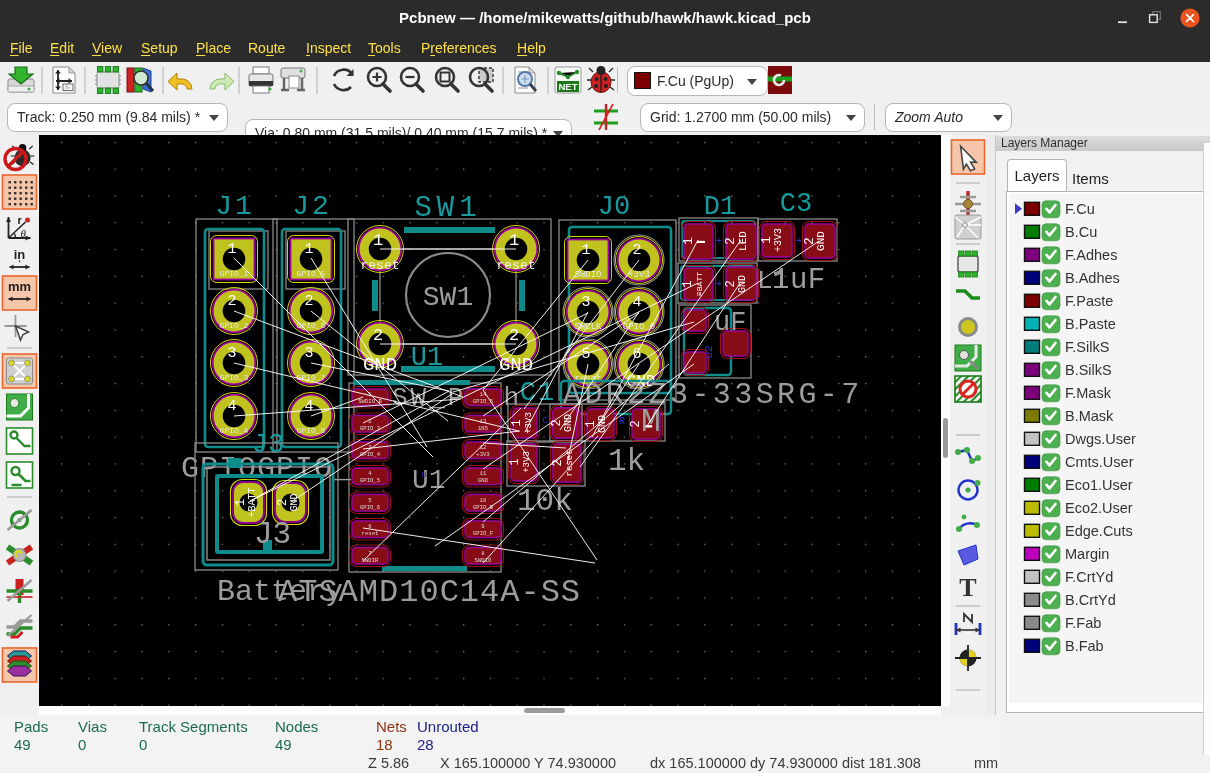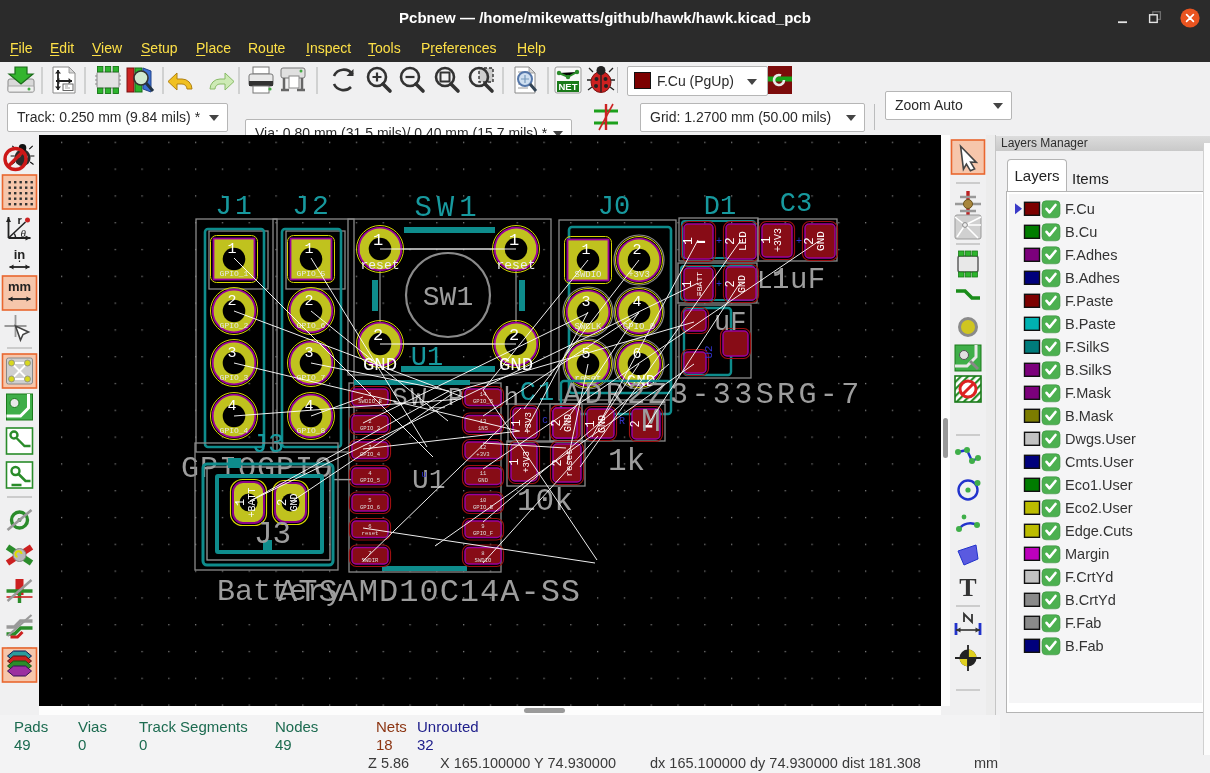--- a/index.html
+++ b/index.html
@@ -5,21 +5,21 @@
   html,body{margin:0;padding:0;width:1210px;height:773px;overflow:hidden;background:#f0f0f1;
     font-family:"Liberation Sans", sans-serif;}
   .abs{position:absolute;}
   #titlebar{left:0;top:0;width:1210px;height:36px;background:#2b2b2b;}
   #titletext{left:0px;top:9px;width:1210px;color:#fff;font-weight:bold;font-size:15px;text-align:center;white-space:nowrap;}
   #menubar{left:0;top:36px;width:1210px;height:26px;background:#2b2b2b;color:#fde047;font-size:14px;}
   .mi{position:absolute;top:4px;white-space:nowrap;}
   .mi u{text-decoration:underline;text-underline-offset:2px;}
   #toolbar1{left:0;top:62px;width:1210px;height:37px;background:#f0f0f1;}
   #toolbar2{left:0;top:99px;width:1210px;height:36px;background:#f0f0f1;}
-  .combo{position:absolute;height:27px;background:#fff;border:1px solid #b6b6b6;border-radius:2px;
+  .combo{position:absolute;height:27px;background:#fff;border:1px solid #b6b6b6;border-radius:8px;
      font-size:14px;color:#2a2a2a;line-height:27px;padding-left:9px;white-space:nowrap;}
   .caret{position:absolute;width:0;height:0;border-left:5px solid transparent;border-right:5px solid transparent;border-top:6px solid #444;top:11px;}
   .vsep{position:absolute;width:1px;background:#bbbcbd;}
   #lefttoolbar{left:0;top:135px;width:39px;height:580px;background:#f0f0f1;}
   #righttoolbar{left:950px;top:135px;width:36px;height:581px;background:#f0f0f1;}
   #sash{left:986px;top:135px;width:9px;height:638px;background:#ececec;}
   #rightpanel{left:995px;top:135px;width:215px;height:638px;background:#f1f1f2;border-left:1px solid #c6c6c6;}
   #panelhdr{left:0;top:1px;width:210px;height:15px;background:linear-gradient(#dcdcdc,#c9c9c9);
      font-size:12px;color:#2d2d2d;line-height:15px;padding-left:5px;}
   #tabLayers{left:11px;top:24px;width:58px;height:31px;background:#fff;border:1px solid #b4b4b4;border-bottom:none;
@@ -193,21 +193,21 @@
 <div class="combo" style="left:7px;top:103px;width:210px;">Track: 0.250 mm (9.84 mils) *<span class="caret" style="right:8px"></span></div>
 <div class="combo" style="left:245px;top:103px;width:316px;margin-top:16px;">Via: 0.80 mm (31.5 mils)/ 0.40 mm (15.7 mils) *<span class="caret" style="right:8px"></span></div>
 <svg class="abs" style="left:590px;top:101px;width:32px;height:32px" viewBox="0 0 32 32">
   <path d="M4 10 h8 M20 10 h8 M4 22 h8 M20 22 h8" stroke="#1ca01c" stroke-width="3"></path>
   <path d="M12 10 h8 M12 22 h8" stroke="#1ca01c" stroke-width="3" stroke-dasharray="3 2"></path>
   <path d="M16 3 v26" stroke="#cc2222" stroke-width="2.4"></path>
   <path d="M9 29 L23 3" stroke="#cc2222" stroke-width="1.6"></path>
 </svg>
 <div class="combo" style="left:640px;top:103px;width:214px;">Grid: 1.2700 mm (50.00 mils)<span class="caret" style="right:8px"></span></div>
 <div class="vsep" style="left:874px;top:104px;height:26px"></div>
-<div class="combo" style="left:885px;top:91px;width:116px;">Zoom Auto<span class="caret" style="right:8px"></span></div>
+<div class="combo" style="left:885px;top:103px;width:116px;font-style:italic;">Zoom Auto<span class="caret" style="right:8px"></span></div>
 
 <div class="abs" id="lefttoolbar"></div>
 <svg class="abs" id="ltbicons" style="left:0;top:135px;width:39px;height:580px" viewBox="0 0 39 580">
 <g transform="translate(19.5,23)">
       <g transform="translate(3,-2) scale(0.85)">
         <ellipse cx="0" cy="2" rx="9.5" ry="10" fill="#2a2a2a"></ellipse>
         <circle cx="0" cy="-9.5" r="4.5" fill="#111"></circle>
         <path d="M-8 -8 l-4 -4 M8 -8 l4 -4 M-9 0 h-5 M9 0 h5 M-9 7 l-4 3 M9 7 l4 3" stroke="#111" stroke-width="1.3"></path>
         <circle cx="-4" cy="0" r="1.8" fill="#888"></circle>
         <circle cx="4.5" cy="1" r="1.8" fill="#888"></circle>
@@ -822,20 +822,20 @@
     <span class="sbval grn" style="left:14px">49</span>
   <span class="sblbl grn" style="left:78px">Vias</span>
     <span class="sbval grn" style="left:78px">0</span>
   <span class="sblbl grn" style="left:139px">Track Segments</span>
     <span class="sbval grn" style="left:139px">0</span>
   <span class="sblbl grn" style="left:275px">Nodes</span>
     <span class="sbval grn" style="left:275px">49</span>
   <span class="sblbl red2" style="left:353px">Nets</span>
     <span class="sbval red2" style="left:353px">18</span>
   <span class="sblbl blu2" style="left:417px">Unrouted</span>
-    <span class="sbval blu2" style="left:417px">32</span>
+    <span class="sbval blu2" style="left:417px">28</span>
   <div id="sbrow3">
     <span class="abs" style="left:368px">Z 5.86</span>
     <span class="abs" style="left:440px">X 165.100000  Y 74.930000</span>
     <span class="abs" style="left:650px">dx 165.100000  dy 74.930000  dist 181.308</span>
     <span class="abs" style="left:974px">mm</span>
   </div>
 </div>
 
 </body></html>

